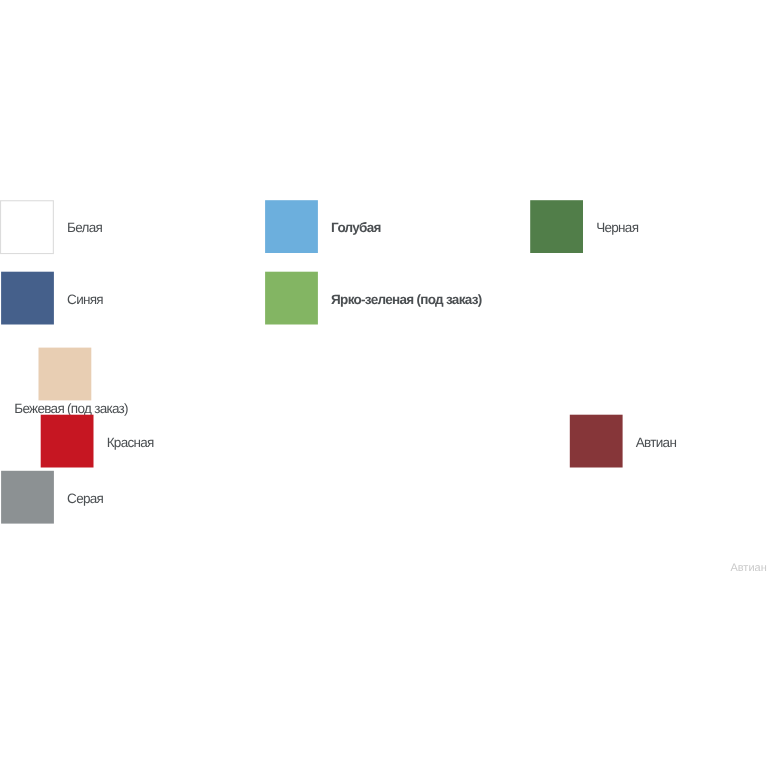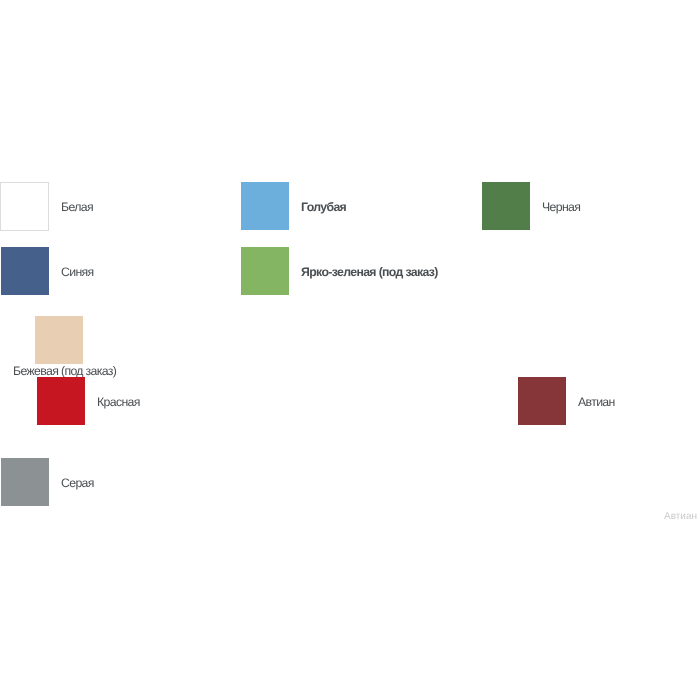--- a/index.html
+++ b/index.html
@@ -66,21 +66,21 @@
   }
 
   
   .col-0 { left: 1px; }
   .col-1 { left: 241px; font-weight: bold; }
   .col-2 { left: 482px; }
   .row-0 { top: 182px; }
   .row-1 { top: 247px; }
   .row-2 { top: 316px; flex-direction: column; }
   .row-3 { top: 377px; padding-left: 36px; }
-  .row-4 { top: 458px; justify-content: space-between; }
+  .row-4 { top: 428px; justify-content: space-between; }
 </style>
 </head>
 <body>
 
 <div class="palette">
 
   <div class="swatch-item col-0 row-0">
     <div class="swatch-chip bordered" style="background: rgb(255, 255, 255); border-color: rgb(220, 220, 220);"></div>
     <span class="swatch-label">Белая</span>
   </div>

